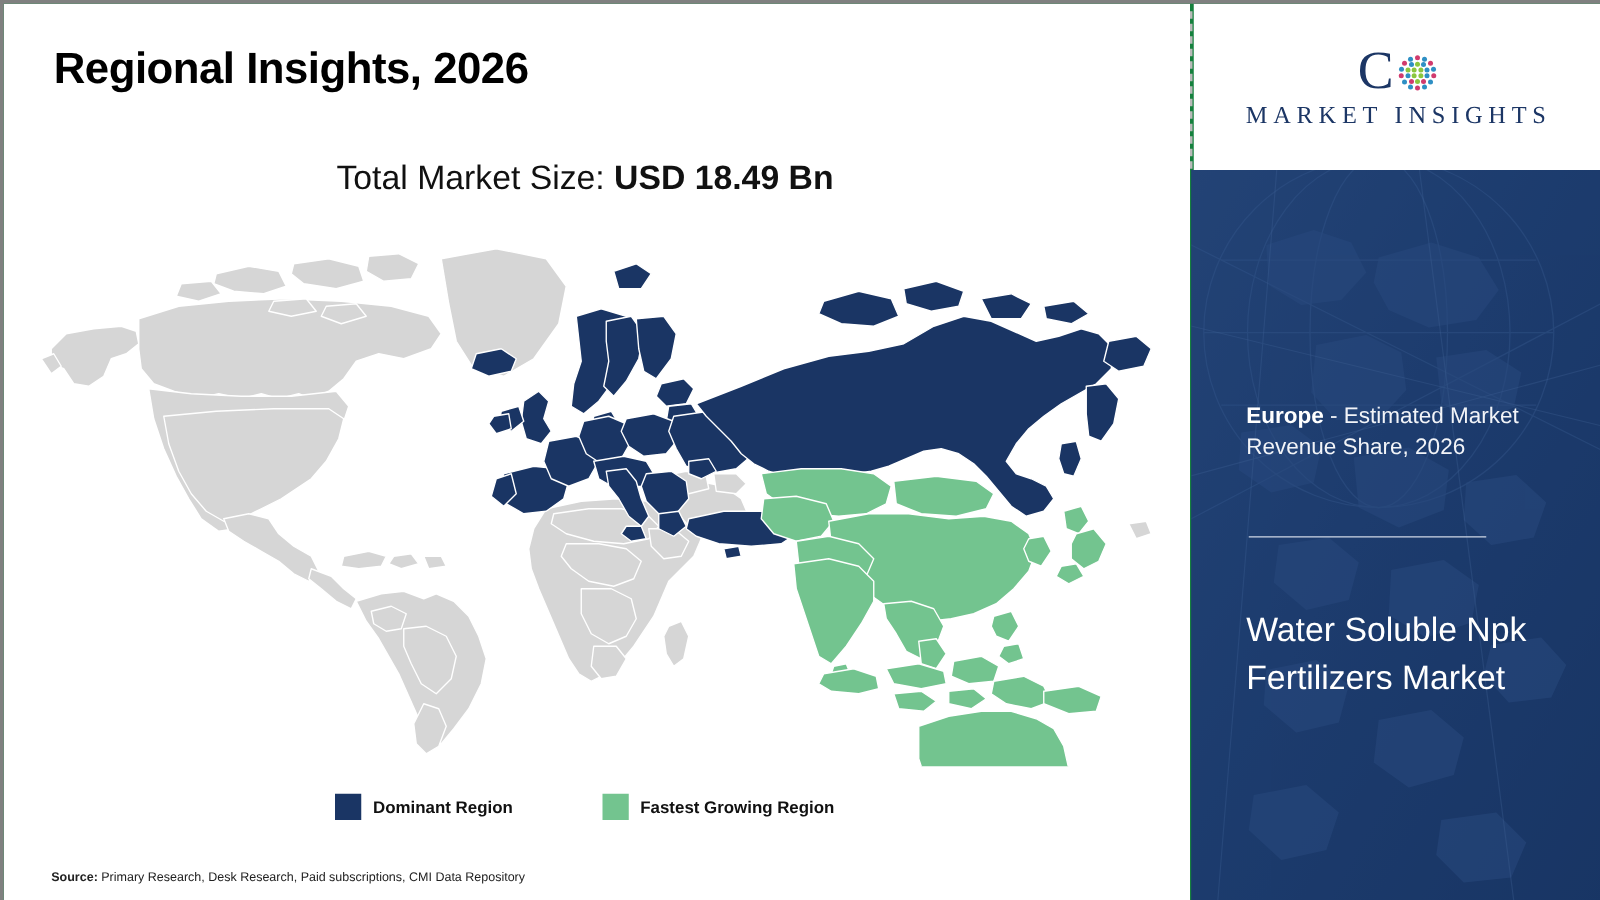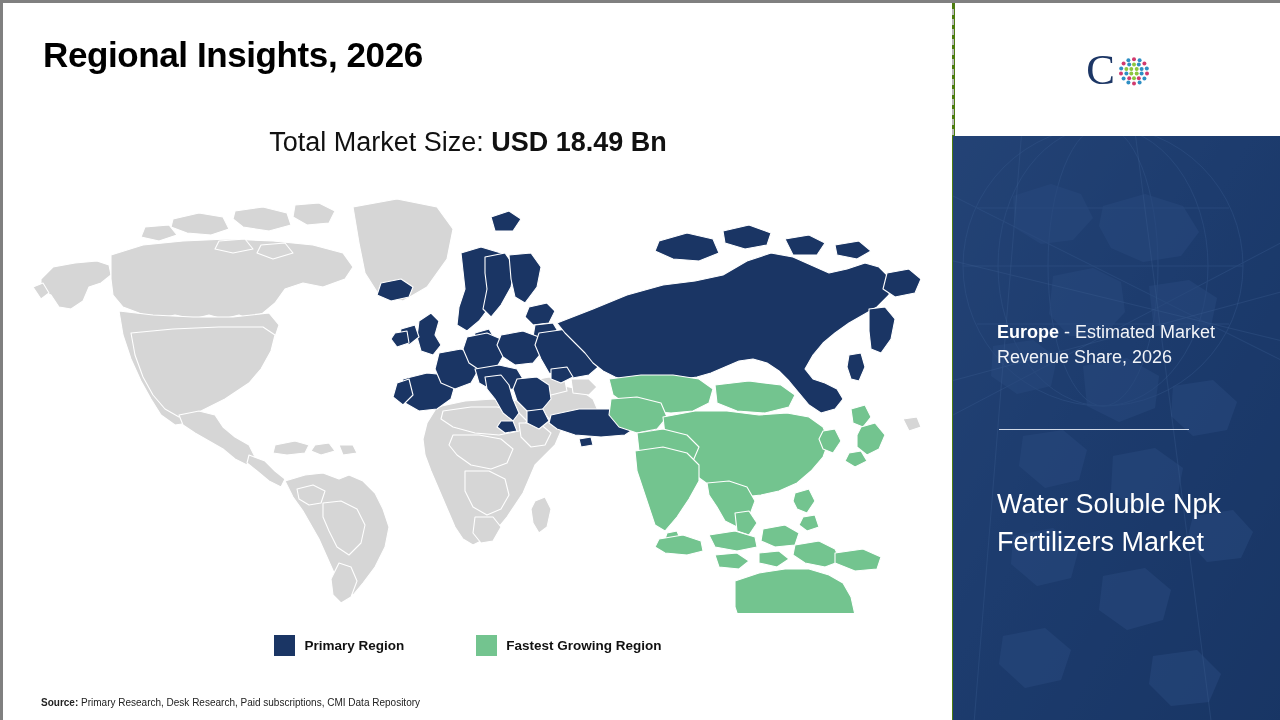--- a/index.html
+++ b/index.html
@@ -6,21 +6,21 @@
   body{
     width:1280px;height:720px;overflow:hidden;
     background:#ffffff;
     font-family:"Liberation Sans", sans-serif;
   }
   .frame{
     position:relative;width:1280px;height:720px;
     box-sizing:border-box;
     border-top:3px solid #808080;
     border-left:3px solid #808080;
-    background:#4d7c0f;
+    background:#15803d;
     overflow:hidden;
   }
 
   
   .left{
     position:absolute;left:0;top:0;width:949px;height:720px;background:#fff;
   }
   .page-title{
     position:absolute;left:40px;top:32px;
     font-size:35px;font-weight:bold;color:#000;letter-spacing:-0.4px;
@@ -292,21 +292,21 @@
             <path d="M848 472 L862 468 L870 480 L862 496 L850 500 L844 488 Z"></path>
           </g>
 
         </g>
       </svg>
     </div>
 
     <div class="legend">
       <div class="legend-item">
         <span class="legend-swatch" style="background:#1a3564"></span>
-        <span class="legend-label">Primary Region</span>
+        <span class="legend-label">Dominant Region</span>
       </div>
       <div class="legend-item">
         <span class="legend-swatch" style="background:#73c48f"></span>
         <span class="legend-label">Fastest Growing Region</span>
       </div>
     </div>
 
     <div class="source">
       <b>Source:</b><span> Primary Research, Desk Research, Paid subscriptions, CMI Data Repository</span>
     </div>
@@ -345,20 +345,21 @@
             <circle cx="17" cy="23.2" r="2.0" fill="#8cc63e"></circle>
             <circle cx="21.8" cy="23.2" r="2.0" fill="#d13b6e"></circle>
             <circle cx="27.4" cy="23.6" r="2.0" fill="#2e8fc4"></circle>
             <circle cx="11.4" cy="27.6" r="2.0" fill="#2e8fc4"></circle>
             <circle cx="17" cy="28.4" r="2.0" fill="#d13b6e"></circle>
             <circle cx="22.6" cy="27.6" r="2.0" fill="#2e8fc4"></circle>
           </g>
         </svg>
       </span>
     </div>
+    <div class="logo-sub">MARKET INSIGHTS</div>
   </div>
 
   <div class="right">
     <div class="right-tex">
       <svg viewBox="0 0 330 587" xmlns="http://www.w3.org/2000/svg" preserveAspectRatio="xMidYMid slice">
         <defs>
           <linearGradient id="pg" x1="0" y1="0" x2="1" y2="1">
             <stop offset="0%" stop-color="#2a4a7d"></stop>
             <stop offset="45%" stop-color="#1d3c6e"></stop>
             <stop offset="100%" stop-color="#15305c"></stop>

